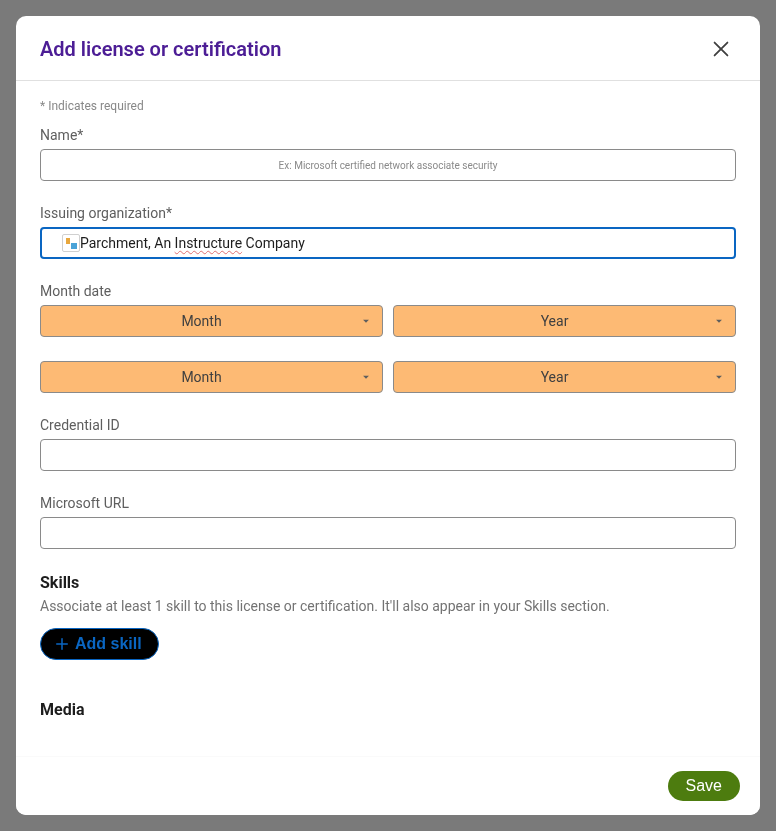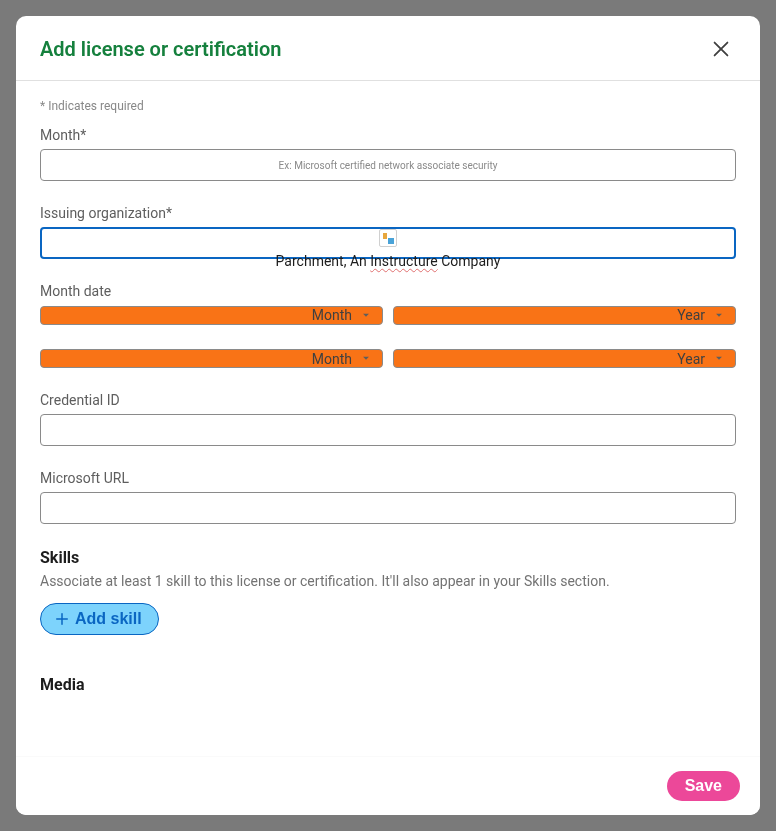--- a/index.html
+++ b/index.html
@@ -27,21 +27,21 @@
     display: flex;
     align-items: center;
     justify-content: space-between;
     padding: 18px 24px 16px 24px;
     border-bottom: 1px solid #e0e0e0;
     flex-shrink: 0;
   }
   .modal-title {
     font-size: 20px;
     font-weight: 600;
-    color: #15803d;
+    color: #4c1d95;
   }
   .close-btn {
     background: none;
     border: none;
     cursor: pointer;
     padding: 4px;
     color: #404040;
     display: flex;
     align-items: center;
   }
@@ -80,24 +80,22 @@
     text-align: center;
   }
   .text-input::placeholder { color: #8a8a8a; }
   .org-wrap {
     width: 100%;
     height: 32px;
     border: 2px solid #0a66c2;
     border-radius: 4px;
     display: flex;
     align-items: center;
-    padding: 0 3px;
-    gap: 6px;
-    background: #fff;
-    flex-direction: column;
+    padding: 0 20px;
+    background: #fff;
   }
   .org-logo {
     width: 18px;
     height: 18px;
     border: 1px solid #d0d0d0;
     border-radius: 2px;
     background: #fff;
     flex-shrink: 0;
     position: relative;
     overflow: hidden;
@@ -129,31 +127,31 @@
   .date-row {
     display: flex;
     gap: 10px;
   }
   .select-wrap {
     position: relative;
     flex: 1;
   }
   .select {
     width: 100%;
-    height: 19px;
+    height: 32px;
     border: 1px solid #8a8a8a;
     border-radius: 4px;
     padding: 0 30px 0 10px;
     font-size: 14px;
     font-family: inherit;
-    background: #f97316;
+    background: #fdba74;
     color: #404040;
     appearance: none;
     cursor: pointer;
-    text-align: right;
+    text-align: center;
   }
   .select-caret {
     position: absolute;
     right: 10px;
     top: 50%;
     transform: translateY(-50%);
     pointer-events: none;
     color: #5e5e5e;
   }
   .section-title {
@@ -165,43 +163,43 @@
   .section-desc {
     font-size: 14px;
     color: #737373;
     margin-bottom: 14px;
   }
   .add-skill-btn {
     display: inline-flex;
     align-items: center;
     gap: 4px;
     border: 1px solid #0a66c2;
-    background: #7dd3fc;
+    background: #000000;
     color: #0a66c2;
     font-size: 16px;
     font-weight: 600;
     padding: 6px 16px 6px 12px;
     border-radius: 18px;
     cursor: pointer;
   }
   .media-section { margin-top: 40px; }
   .modal-footer {
     flex-shrink: 0;
     padding: 14px 20px;
     display: flex;
     justify-content: flex-end;
     background: #fff;
     border-top: 1px solid rgba(0,0,0,0.02);
   }
   .save-btn {
-    background: #ec4899;
+    background: #4d7c0f;
     color: #fff;
     border: none;
     font-size: 16px;
-    font-weight: 700;
+    font-weight: 400;
     padding: 6px 18px;
     border-radius: 18px;
     cursor: pointer;
   }
 </style>
 </head>
 <body>
 
 <div class="modal">
   <div class="modal-header">
@@ -211,21 +209,21 @@
           <line x1="5" y1="5" x2="19" y2="19"></line>
           <line x1="19" y1="5" x2="5" y2="19"></line>
         </svg>
     </button>
   </div>
 
   <div class="modal-body">
     <div class="req-note">* Indicates required</div>
 
     <div class="field-group">
-      <label class="field-label">Month*</label>
+      <label class="field-label">Name*</label>
       <input class="text-input" type="text" placeholder="Ex: Microsoft certified network associate security" style="">
     </div>
 
     <div class="field-group">
       <label class="field-label">Issuing organization*</label>
       <div class="org-wrap">
         <div class="org-logo"></div>
         <span class="org-text"><span>Parchment, An </span><span class="wavy">Instructure</span><span> Company</span></span>
       </div>
     </div>

